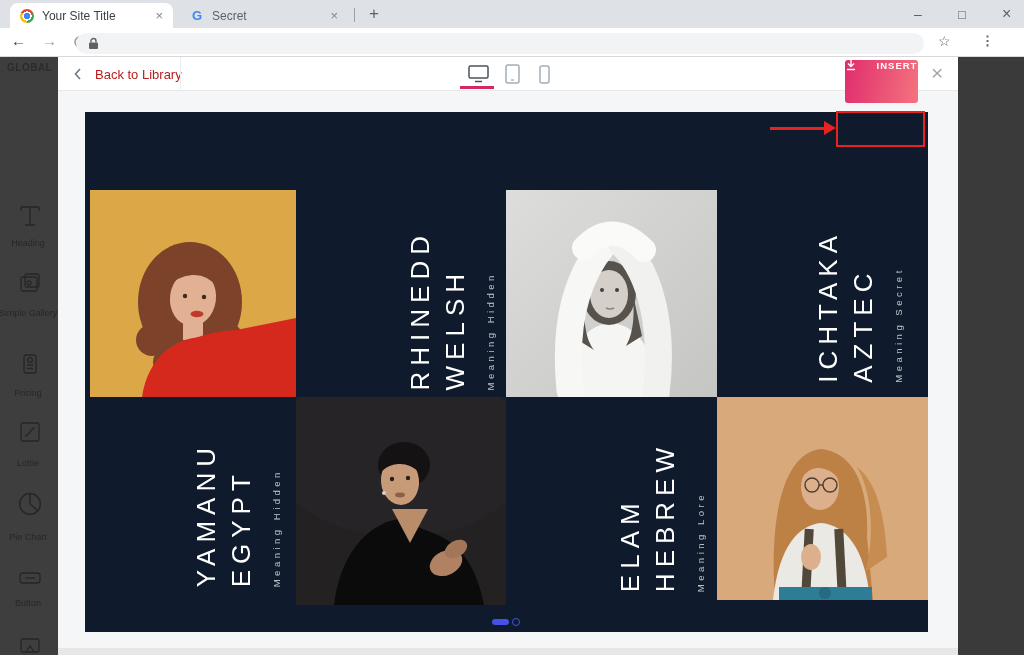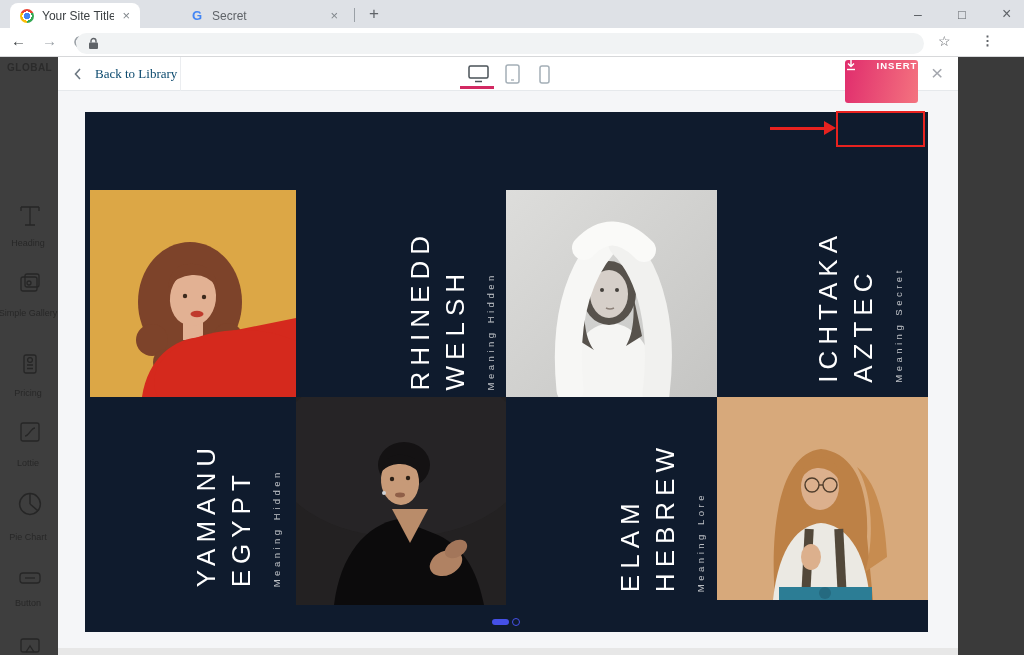--- a/index.html
+++ b/index.html
@@ -37,21 +37,21 @@
   .side-icon{position:absolute;left:17px;width:26px;height:26px;}
   .global-label{position:absolute;left:7px;top:5px;font-size:10px;letter-spacing:.5px;color:#2b2b2b;font-weight:bold;}
   .backdrop-right{position:absolute;left:958px;top:0;width:66px;height:598px;background:#3a3a3a;}
   .bottom-strip{position:absolute;left:58px;top:591px;width:900px;height:7px;background:#e7e7e7;}
 
   
   .modal{position:absolute;left:58px;top:0;width:900px;height:591px;background:#f5f6f8;}
   .modal-header{position:absolute;left:0;top:0;width:900px;height:34px;background:#fff;
                 border-bottom:1px solid #e6e9ec;box-sizing:border-box;}
   .back-link{position:absolute;left:16px;top:0;height:34px;display:flex;align-items:center;gap:14px;
-             color:#0c4a6e;font-size:13px;font-family:Liberation Serif, serif;}
+             color:#b91c1c;font-size:13px;}
   .hdr-divider{position:absolute;left:122px;top:0;width:1px;height:34px;background:#ebedf0;}
   .dev-underline{position:absolute;left:402px;top:29px;width:34px;height:3px;background:#d22962;}
   .insert-btn{position:absolute;left:787px;top:3px;width:73px;height:43px;border-radius:3px;
               background:linear-gradient(100deg,#e02d6d,#f4737f);display:flex;align-items:flex-start;
               justify-content:center;gap:21px;color:#fff;font-size:9.5px;font-weight:bold;letter-spacing:1px;}
   .modal-close{position:absolute;left:873px;top:2px;font-size:21px;color:#a4a7ae;line-height:28px;}
 
   
   .ann-box{position:absolute;left:836px;top:54px;width:85px;height:32px;border:2px solid #e8221f;z-index:30;}
   .ann-shaft{position:absolute;left:770px;top:70px;width:56px;height:3px;background:#e8221f;z-index:30;}
@@ -70,21 +70,21 @@
 
   .icon-stroke{stroke:#262626;fill:none;stroke-width:1.3;}
   .gray-ic{stroke:#9aa0a6;fill:none;stroke-width:1.6;stroke-linecap:round;}
 </style>
 </head>
 <body>
 
 <div class="stage">
 
   <div class="tabstrip">
-    <div class="tab active" style="left:10px;width:130px;">
+    <div class="tab active" style="left:10px;width:163px;">
       <span class="favicon chromeball"></span>
       <span class="tab-title">Your Site Title</span>
       <span class="tab-close">×</span>
     </div>
     <div class="tab" style="left:180px;width:168px;">
       <span class="favicon gglyph">G</span>
       <span class="tab-title">Secret</span>
       <span class="tab-close">×</span>
     </div>
     <span class="tab-divider"></span>

